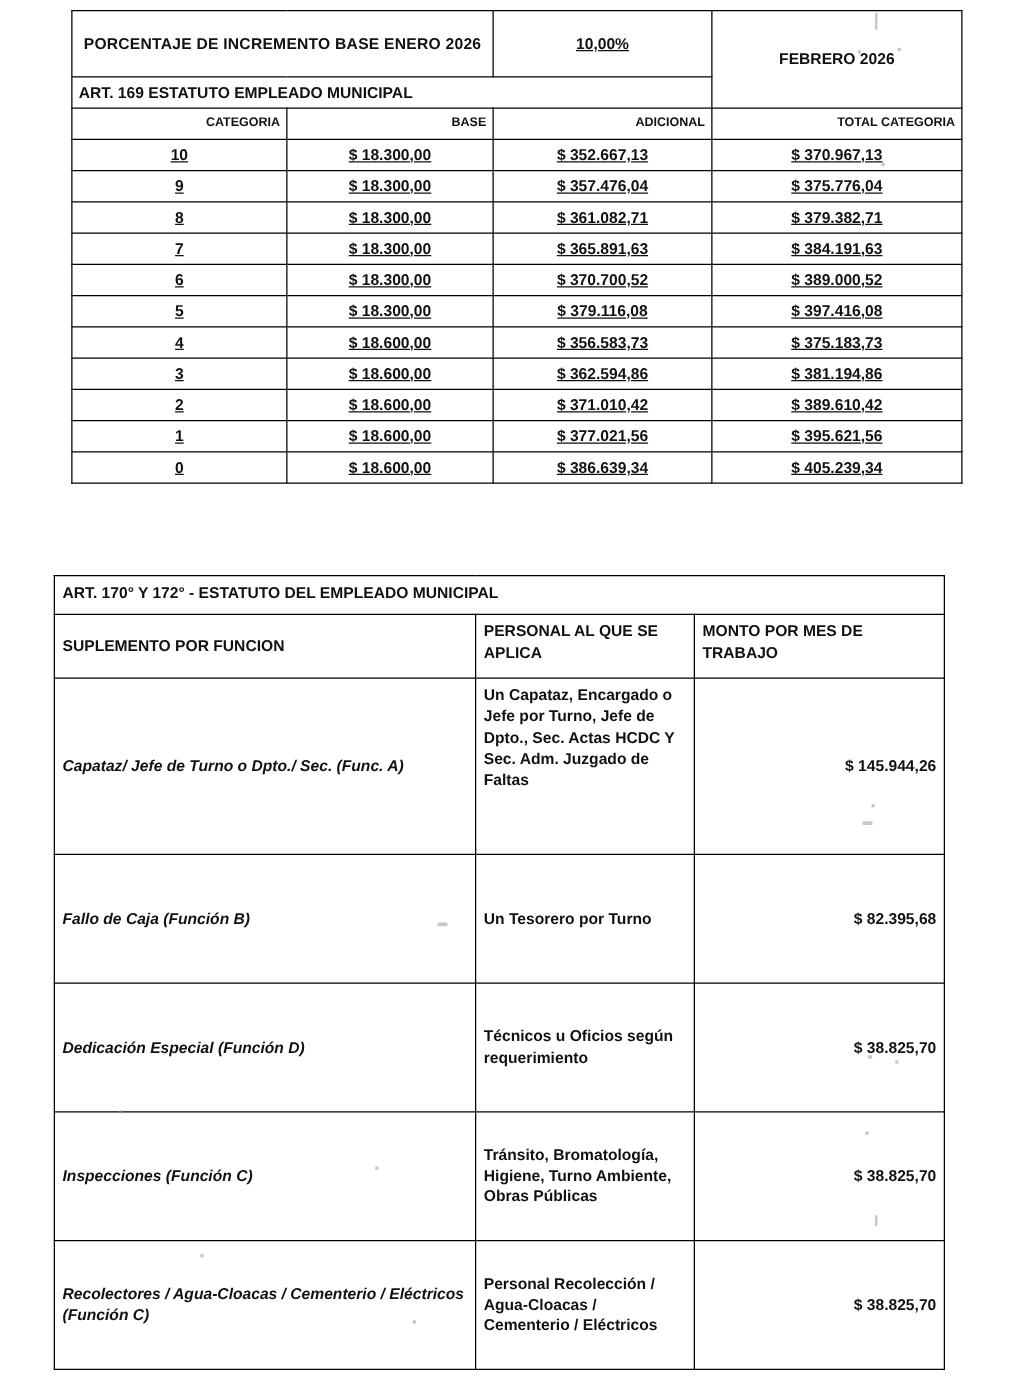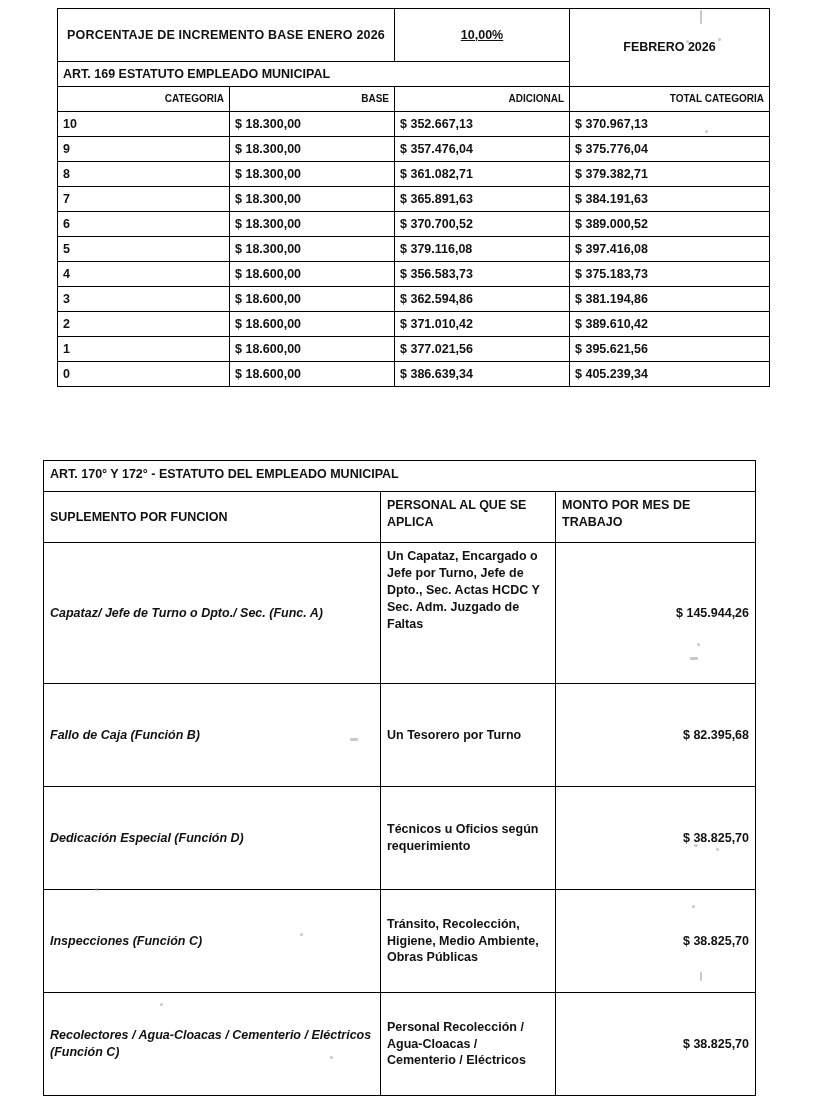--- a/index.html
+++ b/index.html
@@ -65,23 +65,24 @@
     text-align: left;
     font-size: 12.5px;
     height: 44px;
   }
   .t1-head td {
     text-align: right;
     font-size: 10px;
     height: 26px;
   }
   .num {
-    text-align: left;
+    text-align: center;
     font-weight: bold;
     font-size: 12.5px;
+    text-decoration: underline;
   }
 
   
   #table-suplementos {
     position: absolute;
     left: 43px;
     top: 460px;
     width: 712px;
     border-radius: 27px;
   }
@@ -250,21 +251,21 @@
         <td class="t2-applies mid">Un Tesorero por Turno</td>
         <td class="t2-amount">$ 82.395,68</td>
       </tr>
       <tr class="t2-row">
         <td class="t2-func">Dedicación Especial (Función D)</td>
         <td class="t2-applies mid">Técnicos u Oficios según requerimiento</td>
         <td class="t2-amount">$ 38.825,70</td>
       </tr>
       <tr class="t2-row">
         <td class="t2-func">Inspecciones (Función C)</td>
-        <td class="t2-applies mid">Tránsito, Recolección, Higiene, Medio Ambiente, Obras Públicas</td>
+        <td class="t2-applies mid">Tránsito, Bromatología, Higiene, Turno Ambiente, Obras Públicas</td>
         <td class="t2-amount">$ 38.825,70</td>
       </tr>
       <tr class="t2-row">
         <td class="t2-func">Recolectores / Agua-Cloacas / Cementerio / Eléctricos (Función C)</td>
         <td class="t2-applies mid">Personal Recolección / Agua-Cloacas / Cementerio / Eléctricos</td>
         <td class="t2-amount">$ 38.825,70</td>
       </tr>
     </tbody>
   </table>
 

